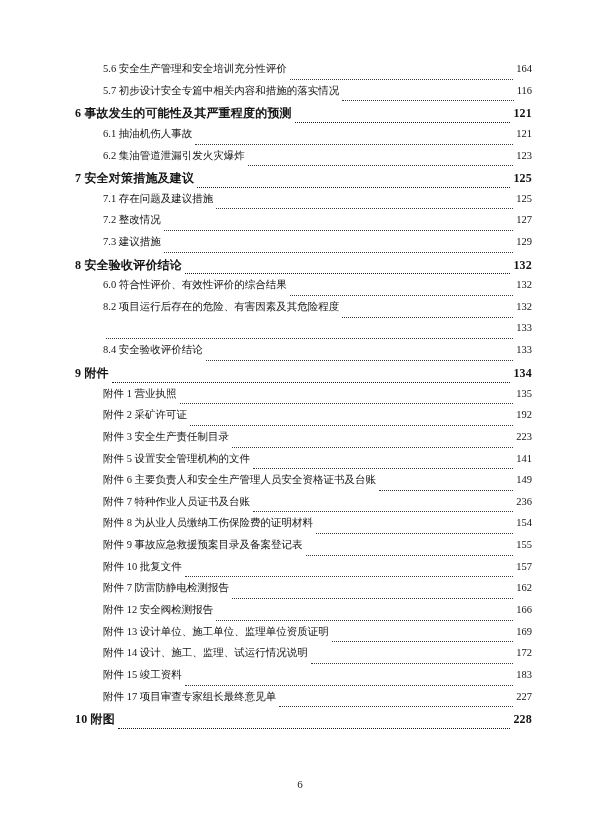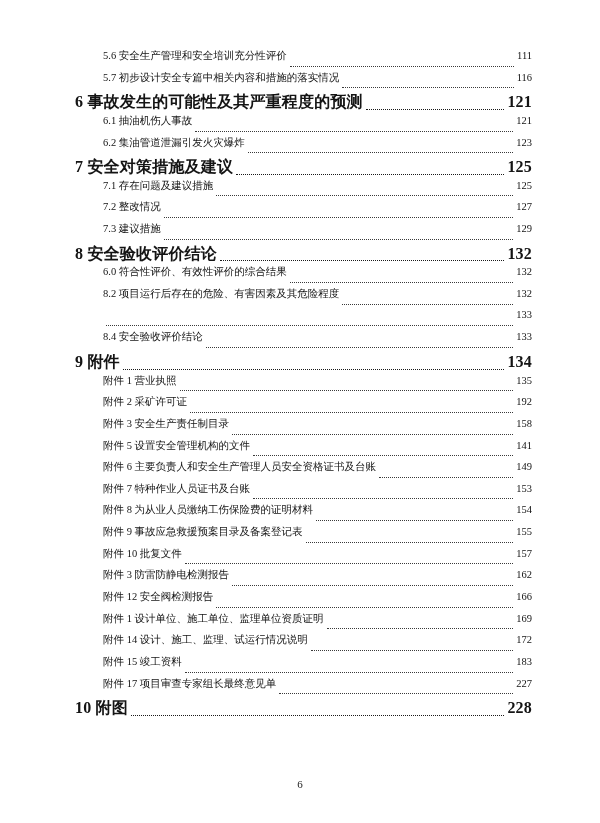--- a/index.html
+++ b/index.html
@@ -11,32 +11,32 @@
     position: relative;
     width: 600px;
     height: 823px;
     background: #ffffff;
     overflow: hidden;
     font-family: "Liberation Serif", "DejaVu Serif", serif;
     color: #141414;
   }
   .toc-list {
     position: absolute;
-    top: 49px;
+    top: 62px;
     left: 75px;
     right: 68px;
   }
   .toc-row {
     display: flex;
     align-items: baseline;
     height: 21.65px;
   }
   .toc-row.level-chapter {
     font-weight: bold;
-    font-size: 16px;
+    font-size: 12px;
     letter-spacing: 0.2px;
   }
   .toc-row.level-sub {
     padding-left: 28px;
     font-size: 10.5px;
   }
   .toc-label {
     white-space: nowrap;
   }
   .toc-leader {
@@ -65,21 +65,21 @@
 </style>
 </head>
 <body>
 
 <div class="page">
 
   <div class="toc-list">
       <div class="toc-row level-sub">
     <span class="toc-label">5.6 安全生产管理和安全培训充分性评价</span>
     <span class="toc-leader"></span>
-    <span class="toc-page">111</span>
+    <span class="toc-page">164</span>
   </div>
       <div class="toc-row level-sub">
     <span class="toc-label">5.7 初步设计安全专篇中相关内容和措施的落实情况</span>
     <span class="toc-leader"></span>
     <span class="toc-page">116</span>
   </div>
       <div class="toc-row level-chapter">
     <span class="toc-label">6 事故发生的可能性及其严重程度的预测</span>
     <span class="toc-leader"></span>
     <span class="toc-page">121</span>
@@ -149,64 +149,64 @@
     <span class="toc-page">135</span>
   </div>
       <div class="toc-row level-sub">
     <span class="toc-label">附件 2 采矿许可证</span>
     <span class="toc-leader"></span>
     <span class="toc-page">192</span>
   </div>
       <div class="toc-row level-sub">
     <span class="toc-label">附件 3 安全生产责任制目录</span>
     <span class="toc-leader"></span>
-    <span class="toc-page">158</span>
+    <span class="toc-page">223</span>
   </div>
       <div class="toc-row level-sub">
     <span class="toc-label">附件 5 设置安全管理机构的文件</span>
     <span class="toc-leader"></span>
     <span class="toc-page">141</span>
   </div>
       <div class="toc-row level-sub">
     <span class="toc-label">附件 6 主要负责人和安全生产管理人员安全资格证书及台账</span>
     <span class="toc-leader"></span>
     <span class="toc-page">149</span>
   </div>
       <div class="toc-row level-sub">
     <span class="toc-label">附件 7 特种作业人员证书及台账</span>
     <span class="toc-leader"></span>
-    <span class="toc-page">153</span>
+    <span class="toc-page">236</span>
   </div>
       <div class="toc-row level-sub">
     <span class="toc-label">附件 8 为从业人员缴纳工伤保险费的证明材料</span>
     <span class="toc-leader"></span>
     <span class="toc-page">154</span>
   </div>
       <div class="toc-row level-sub">
     <span class="toc-label">附件 9 事故应急救援预案目录及备案登记表</span>
     <span class="toc-leader"></span>
     <span class="toc-page">155</span>
   </div>
       <div class="toc-row level-sub">
     <span class="toc-label">附件 10 批复文件</span>
     <span class="toc-leader"></span>
     <span class="toc-page">157</span>
   </div>
       <div class="toc-row level-sub">
-    <span class="toc-label">附件 3 防雷防静电检测报告</span>
+    <span class="toc-label">附件 7 防雷防静电检测报告</span>
     <span class="toc-leader"></span>
     <span class="toc-page">162</span>
   </div>
       <div class="toc-row level-sub">
     <span class="toc-label">附件 12 安全阀检测报告</span>
     <span class="toc-leader"></span>
     <span class="toc-page">166</span>
   </div>
       <div class="toc-row level-sub">
-    <span class="toc-label">附件 1 设计单位、施工单位、监理单位资质证明</span>
+    <span class="toc-label">附件 13 设计单位、施工单位、监理单位资质证明</span>
     <span class="toc-leader"></span>
     <span class="toc-page">169</span>
   </div>
       <div class="toc-row level-sub">
     <span class="toc-label">附件 14 设计、施工、监理、试运行情况说明</span>
     <span class="toc-leader"></span>
     <span class="toc-page">172</span>
   </div>
       <div class="toc-row level-sub">
     <span class="toc-label">附件 15 竣工资料</span>

